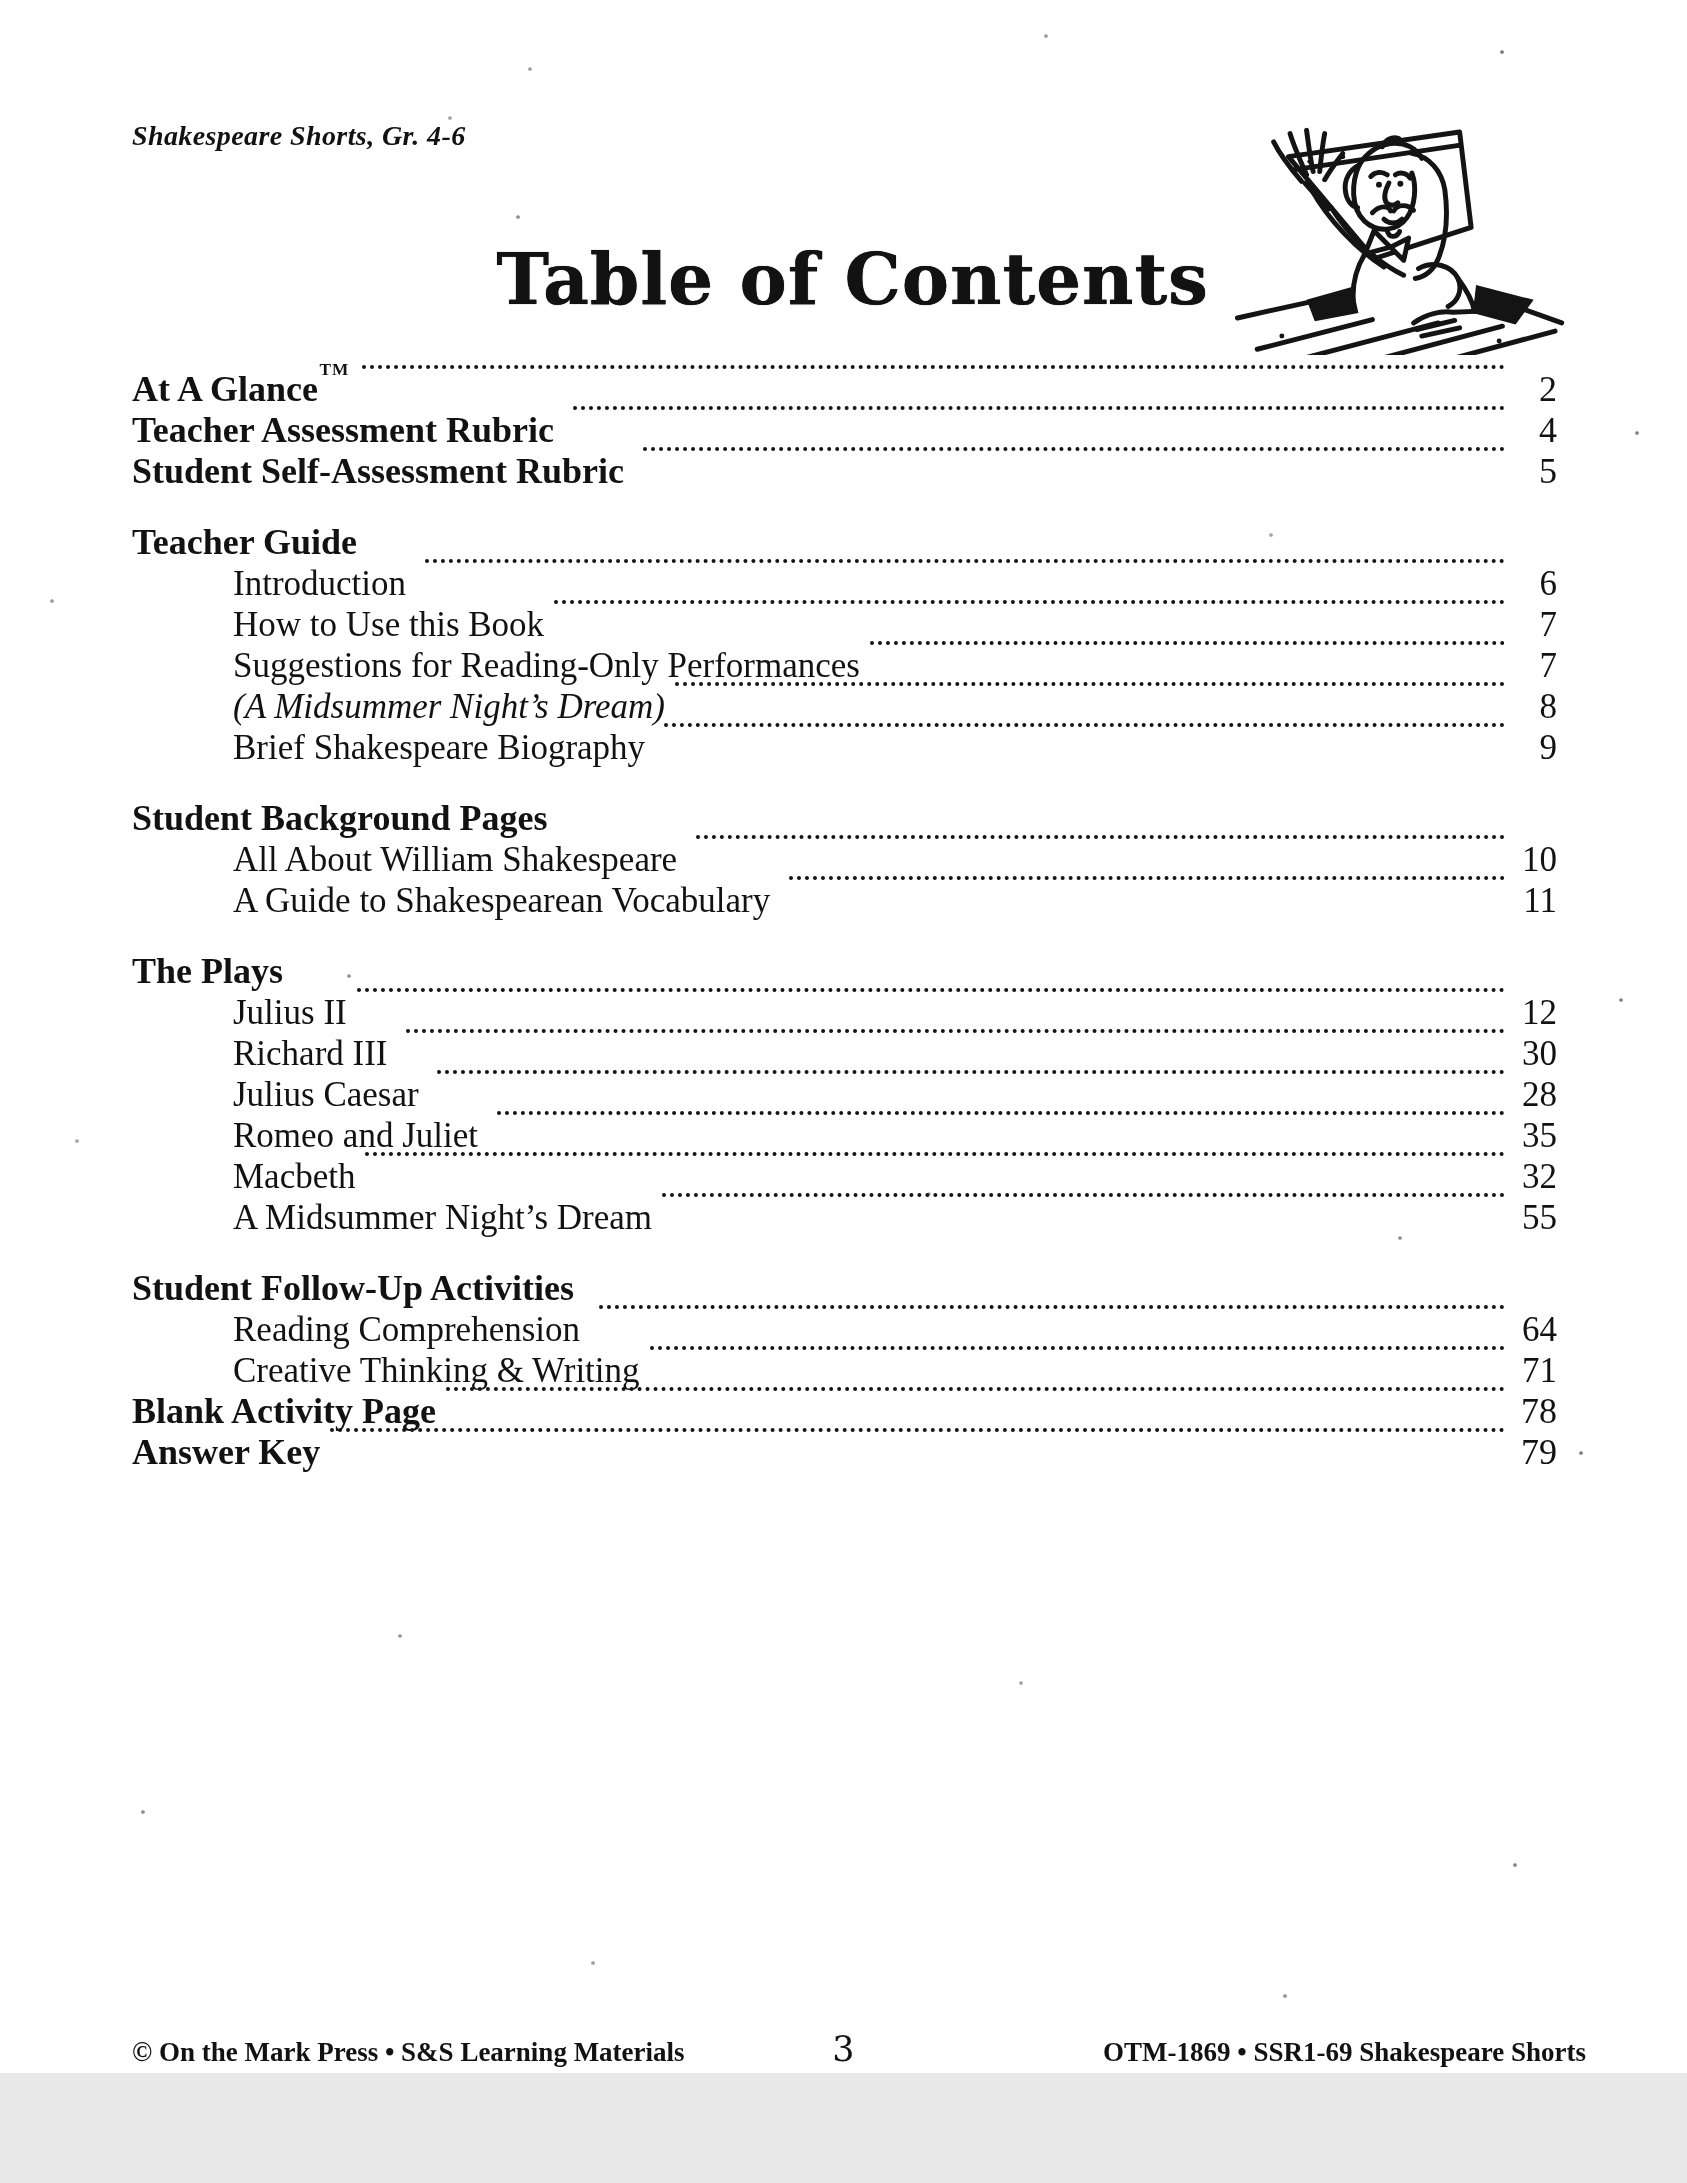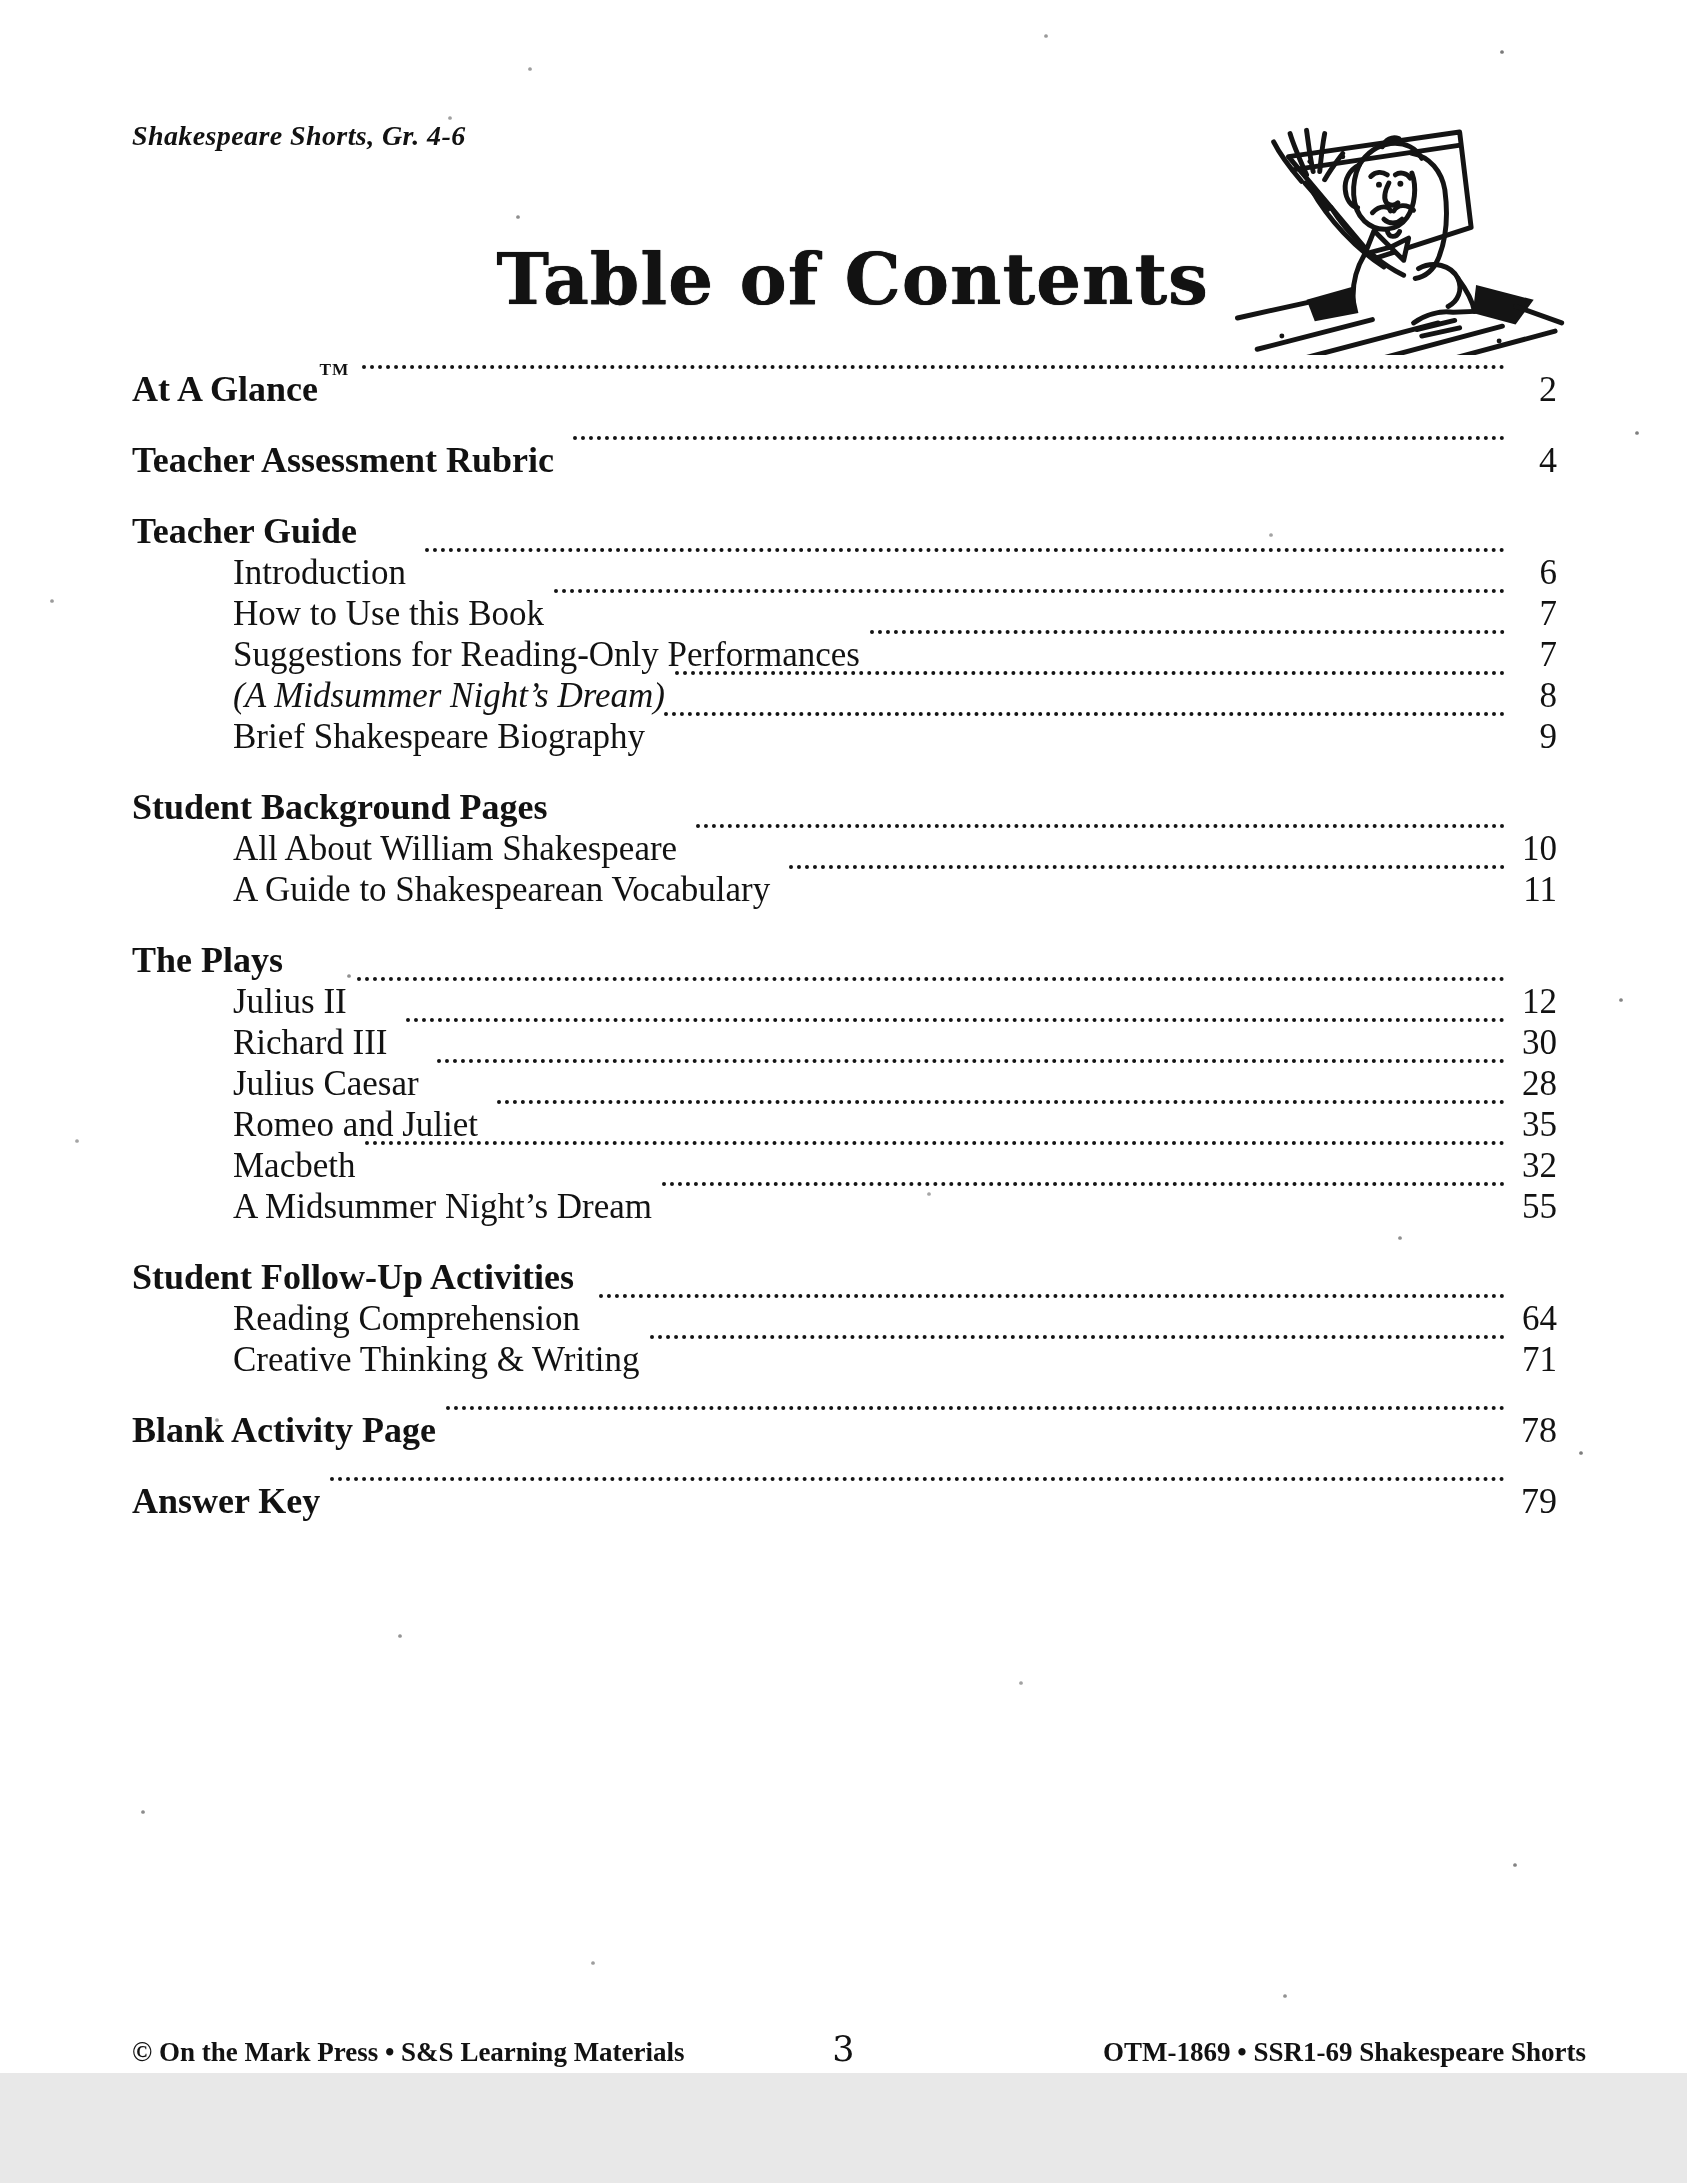--- a/index.html
+++ b/index.html
@@ -59,21 +59,21 @@
     position: absolute;
     left: 132px; top: 369px;
     width: 1425px;
   }
   .row {
     display: flex;
     align-items: flex-start;
     line-height: 41px;
     white-space: pre;
   }
-  .row.top { font-weight: bold; font-size: 36px; margin-top: 30px; }
+  .row.top { font-weight: bold; font-size: 36px; }
   .row.top:first-child { margin-top: 0; }
   .row.sub { font-size: 35px; padding-left: 101px; font-weight: normal; }
   .group-heading {
     font-weight: bold; font-size: 36px; line-height: 41px;
     margin-top: 30px;
   }
   .tm {
     font-size: 17.3px; font-weight: bold;
     position: relative; top: -20px;
     margin-left: 1.6px; margin-right: 3.3px;
@@ -181,20 +181,21 @@
       <line x1="198" y1="312" x2="356" y2="270"></line>
       <line x1="278" y1="314" x2="420" y2="276"></line>
       <circle cx="88" cy="282" r="3" fill="#141414" stroke="none"></circle>
       <circle cx="352" cy="288" r="3" fill="#141414" stroke="none"></circle>
     </g>
   </svg>
 
   <div class="toc" id="toc-list">
       <div class="row top"><span class="label">At A Glance</span><span class="tm">TM</span><span class="leader"></span><span class="pagenum">2</span></div>
       <div class="row top"><span class="label">Teacher Assessment Rubric </span><span class="leader"></span><span class="pagenum">4</span></div>
+      <div class="row top"><span class="label">Student Self-Assessment Rubric </span><span class="leader"></span><span class="pagenum">5</span></div>
       <div class="group-heading">Teacher Guide</div>
       <div class="row sub"><span class="label">Introduction </span><span class="leader"></span><span class="pagenum">6</span></div>
       <div class="row sub"><span class="label">How to Use this Book</span><span class="leader"></span><span class="pagenum">7</span></div>
       <div class="row sub"><span class="label">Suggestions for Reading-Only Performances</span><span class="leader"></span><span class="pagenum">7</span></div>
       <div class="row sub"><span class="italic-part">(A Midsummer Night’s Dream)</span><span class="leader"></span><span class="pagenum">8</span></div>
       <div class="row sub"><span class="label">Brief Shakespeare Biography </span><span class="leader"></span><span class="pagenum">9</span></div>
       <div class="group-heading">Student Background Pages</div>
       <div class="row sub"><span class="label">All About William Shakespeare </span><span class="leader"></span><span class="pagenum">10</span></div>
       <div class="row sub"><span class="label">A Guide to Shakespearean Vocabulary </span><span class="leader"></span><span class="pagenum">11</span></div>
       <div class="group-heading">The Plays</div>

